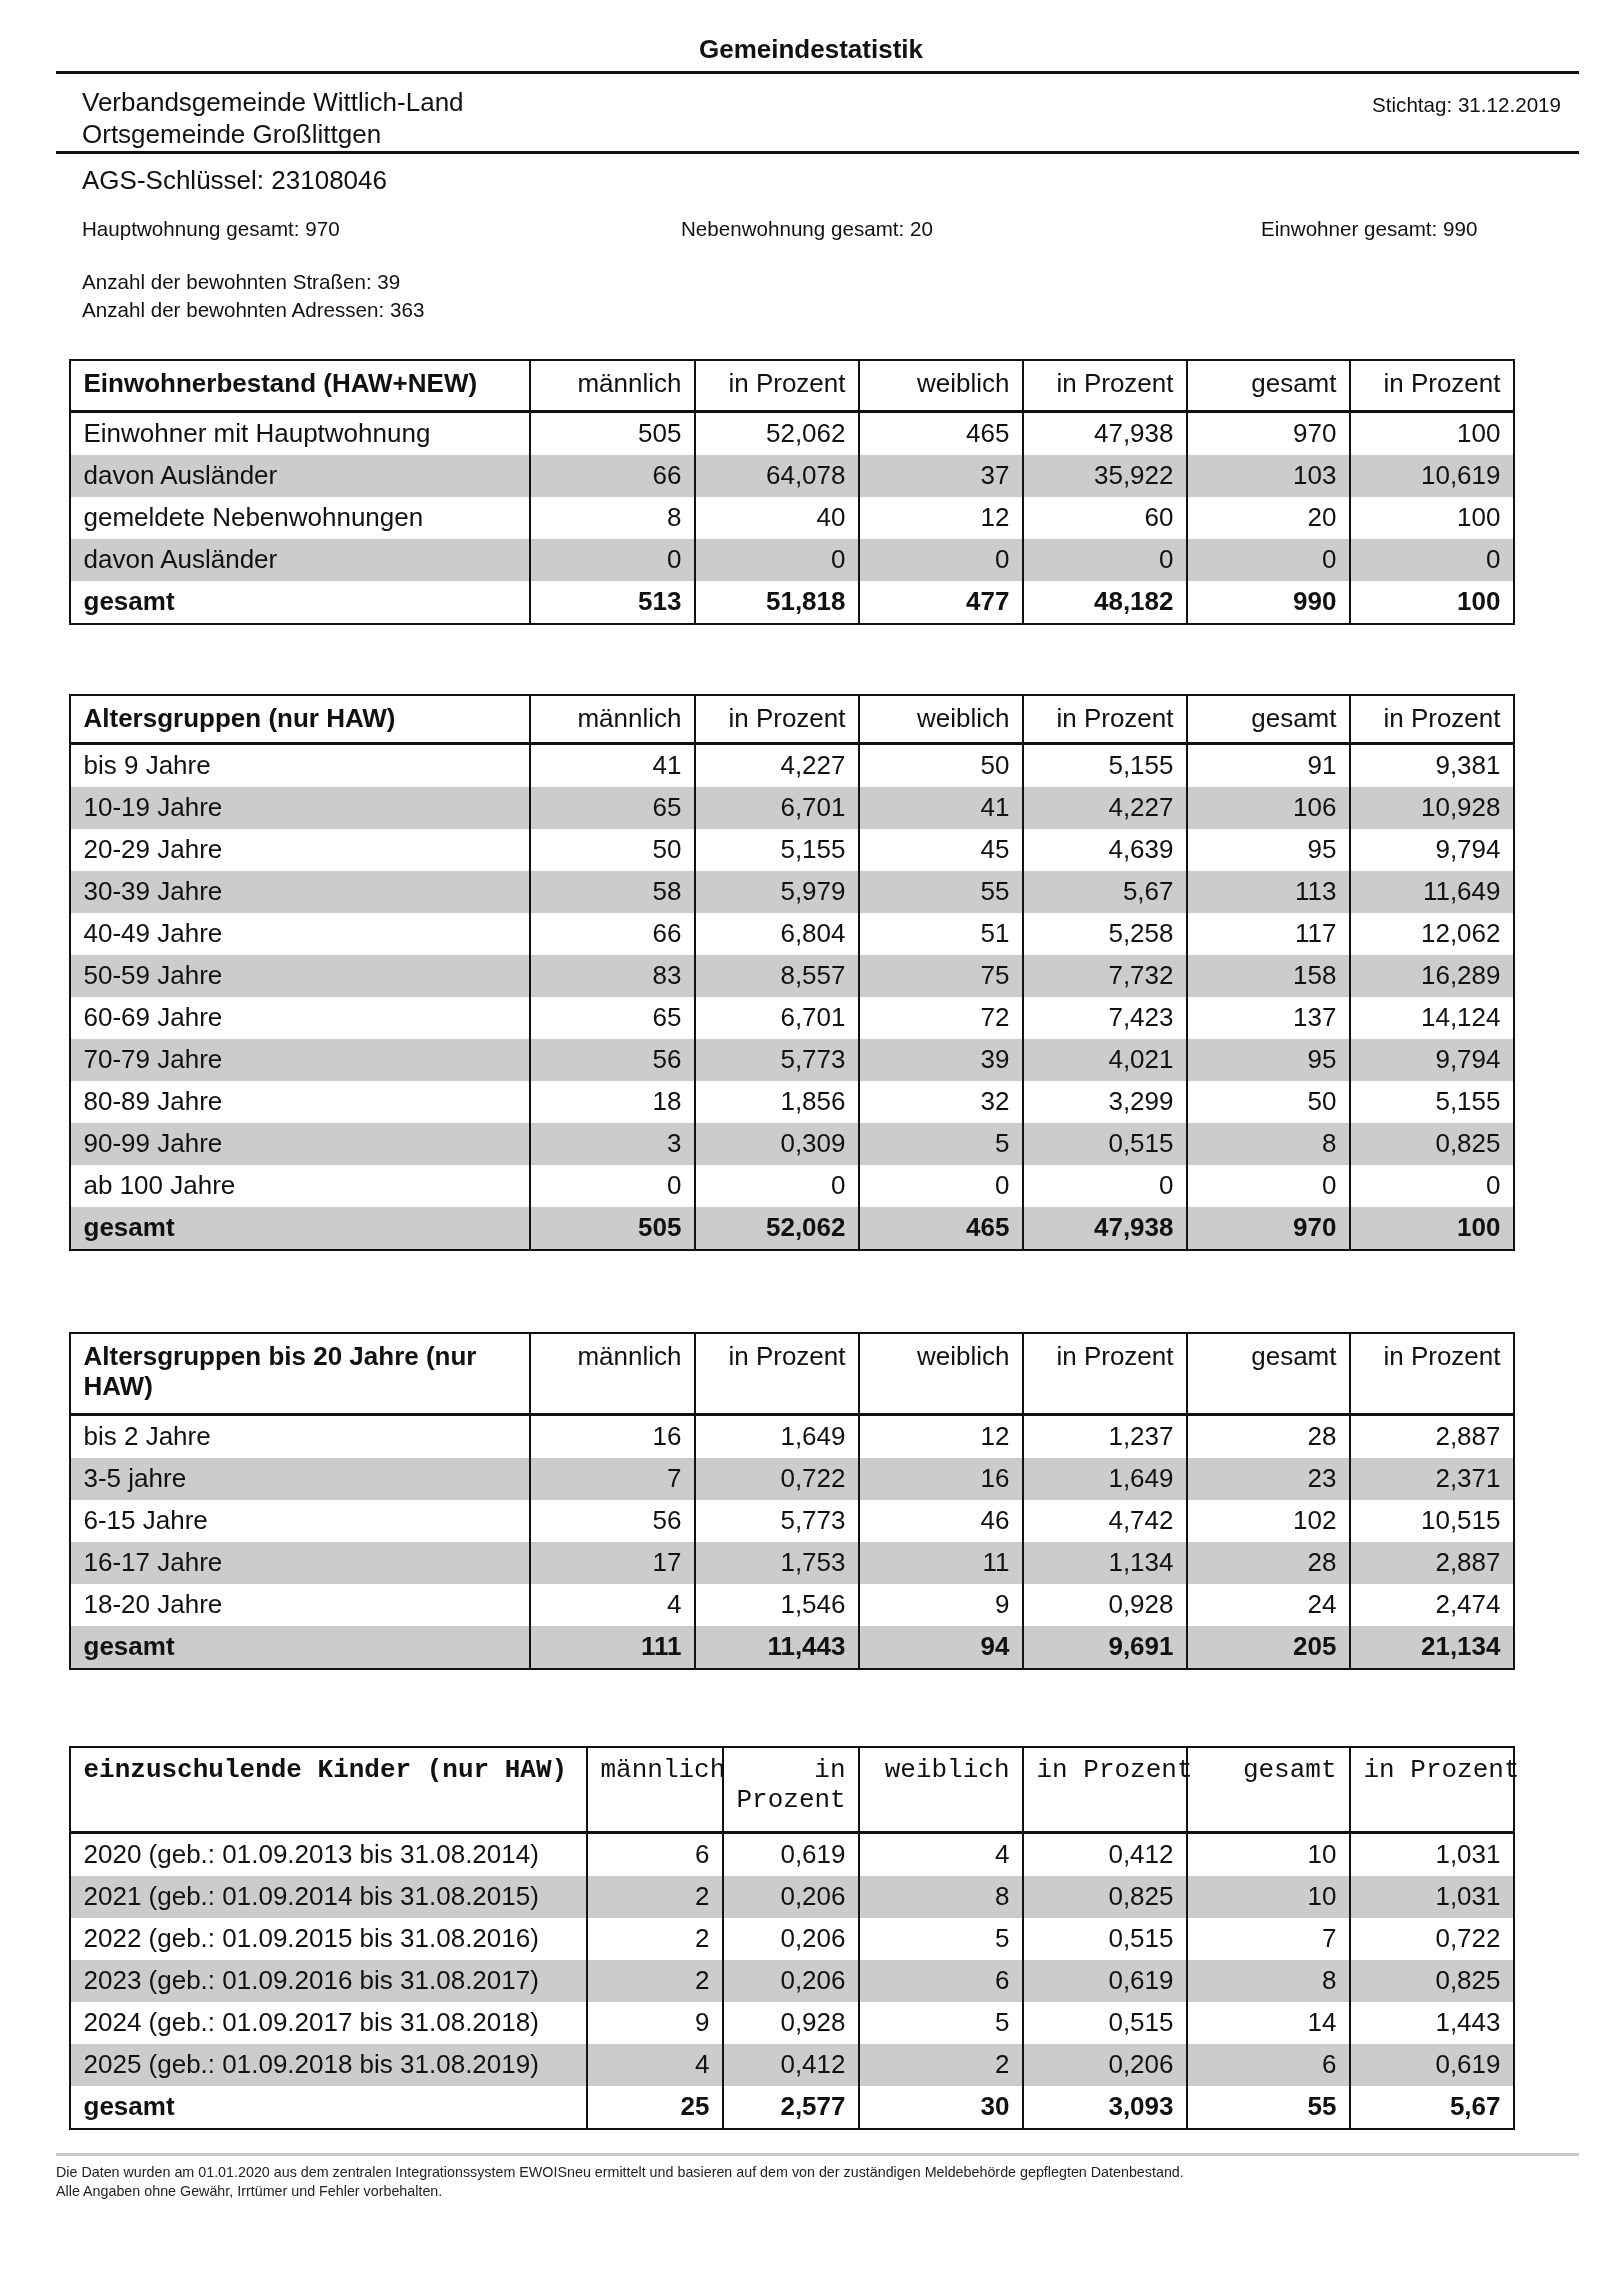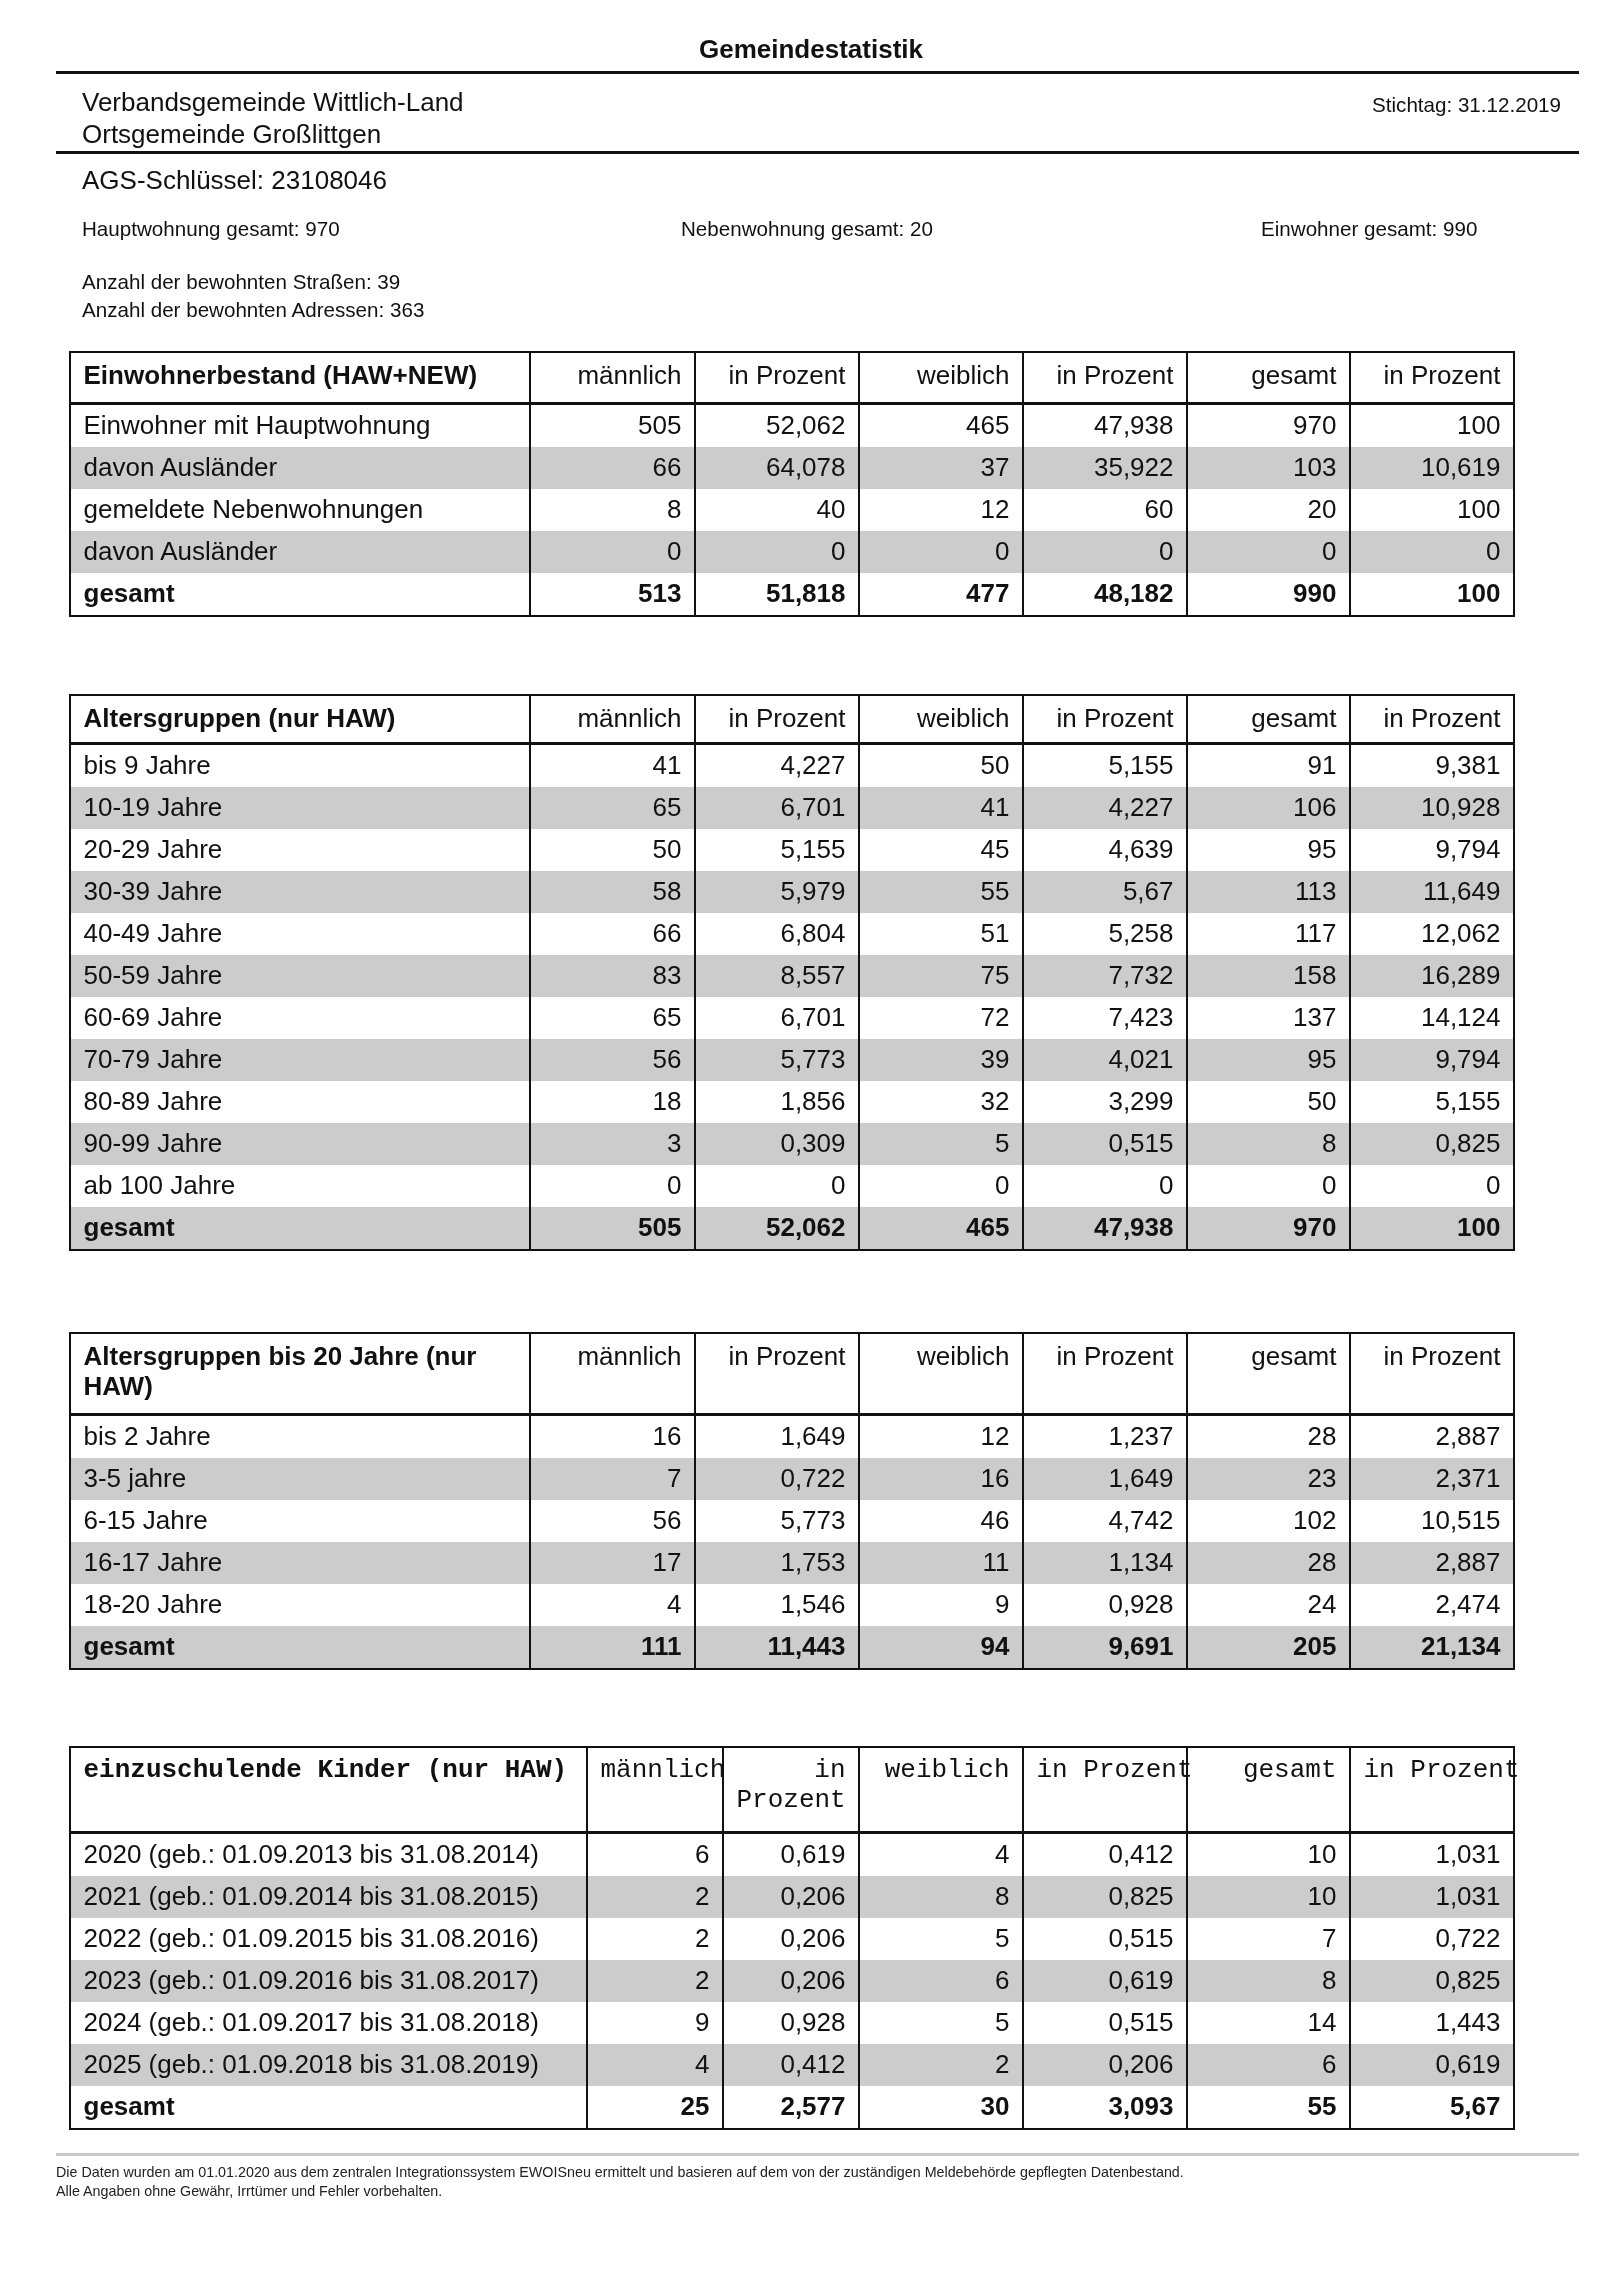--- a/index.html
+++ b/index.html
@@ -35,21 +35,21 @@
 <div class="abs hdr" style="left:82px; top:119px;">Ortsgemeinde Großlittgen</div>
 <div class="abs small" style="right:61px; top:93px;">Stichtag: 31.12.2019</div>
 <div class="rule" style="top:151px;"></div>
 <div class="abs hdr" style="left:82px; top:165px;">AGS-Schlüssel: 23108046</div>
 <div class="abs small" style="left:82px; top:217px;">Hauptwohnung gesamt: 970</div>
 <div class="abs small" style="left:681px; top:217px;">Nebenwohnung gesamt: 20</div>
 <div class="abs small" style="left:1261px; top:217px;">Einwohner gesamt: 990</div>
 <div class="abs small" style="left:82px; top:270px;">Anzahl der bewohnten Straßen: 39</div>
 <div class="abs small" style="left:82px; top:298px;">Anzahl der bewohnten Adressen: 363</div>
 
-<table class="stat" style="top:351px;">
+<table class="stat" style="top:359px;">
   <colgroup>
       <col style="width:460px">
       <col style="width:165px">
       <col style="width:164px">
       <col style="width:164px">
       <col style="width:164px">
       <col style="width:163px">
       <col style="width:164px">
     </colgroup>
   <thead>

